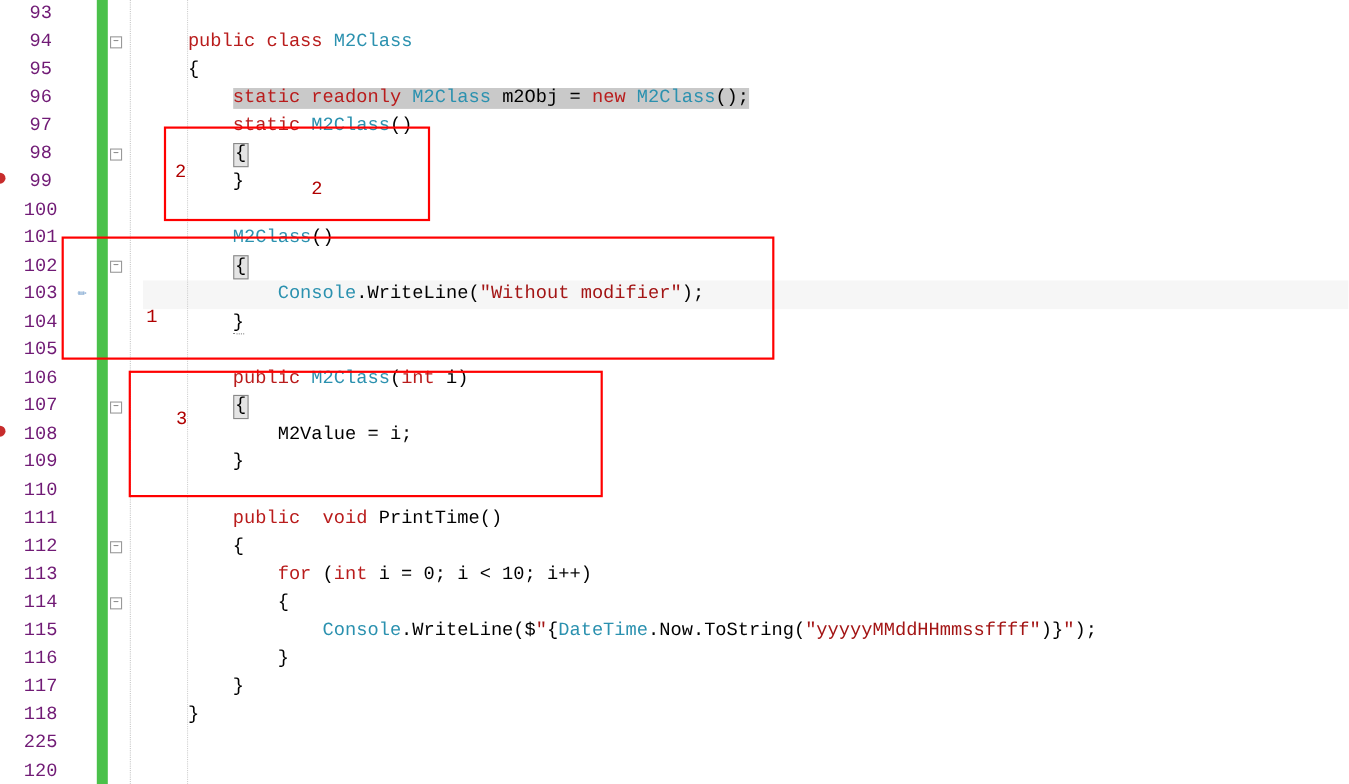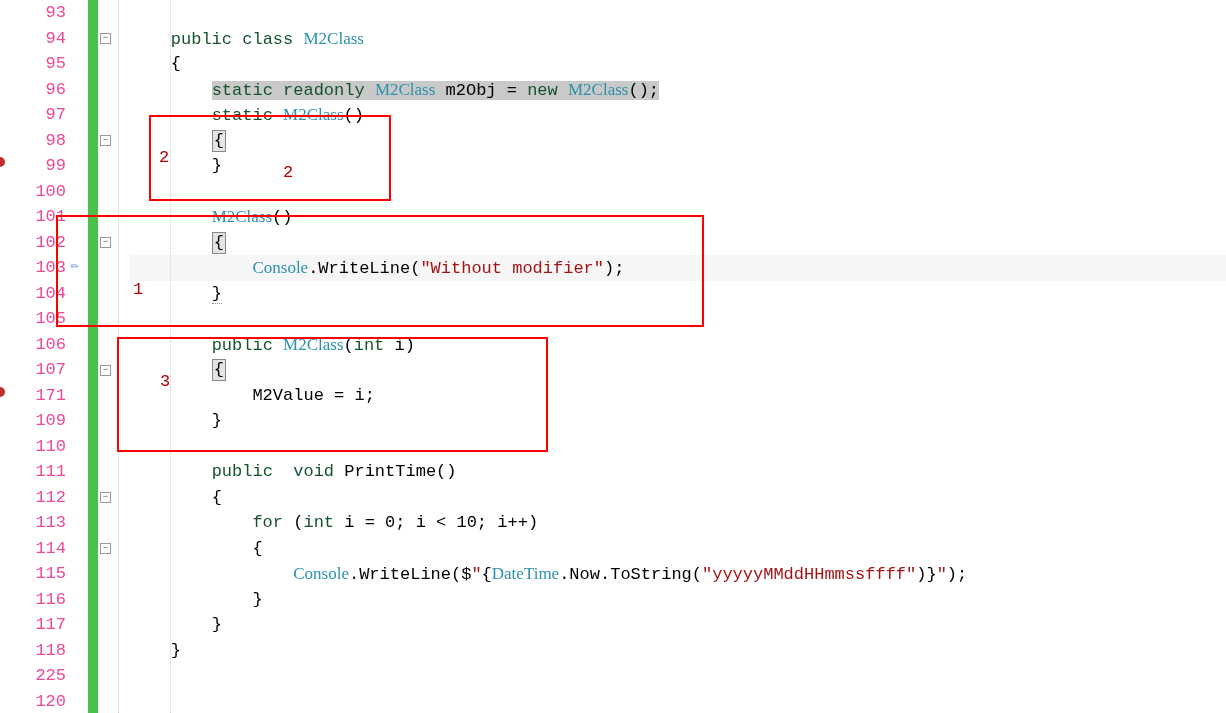--- a/index.html
+++ b/index.html
@@ -31,23 +31,23 @@
   .bp-dot {
     position: absolute;
     left: -5px;
     width: 10px;
     height: 10px;
     background: #c72c2c;
     border-radius: 50%;
   }
   .linenum-col {
     width: 62px;
-    text-align: right;
+    text-align: center;
     padding-right: 4px;
-    color: #ec4899;
+    color: #701a75;
   }
   .linenum-col .ln {
     height: 25.5px;
     line-height: 25.5px;
   }
   .tool-col {
     width: 18px;
     position: relative;
   }
   .tool-icon {
@@ -85,22 +85,22 @@
   .code-col {
     flex: 1;
     position: relative;
   }
   .line {
     height: 25.5px;
     line-height: 25.5px;
     white-space: pre;
     position: relative;
   }
-  .kw { color: #14532d; }
-  .type { color: #2b91af; font-family: Liberation Serif, serif; }
+  .kw { color: #b91c1c; }
+  .type { color: #2b91af; }
   .str { color: #a31515; }
   .hl-line {
     position: absolute;
     left: 0; right: 0;
     height: 25.5px;
     background: #f6f6f6;
     z-index: 0;
   }
   .sel {
     background: #c9c9c9;
@@ -160,21 +160,21 @@
         <div class="ln">98</div>
         <div class="ln">99</div>
         <div class="ln">100</div>
         <div class="ln">101</div>
         <div class="ln">102</div>
         <div class="ln">103</div>
         <div class="ln">104</div>
         <div class="ln">105</div>
         <div class="ln">106</div>
         <div class="ln">107</div>
-        <div class="ln">171</div>
+        <div class="ln">108</div>
         <div class="ln">109</div>
         <div class="ln">110</div>
         <div class="ln">111</div>
         <div class="ln">112</div>
         <div class="ln">113</div>
         <div class="ln">114</div>
         <div class="ln">115</div>
         <div class="ln">116</div>
         <div class="ln">117</div>
         <div class="ln">118</div>

